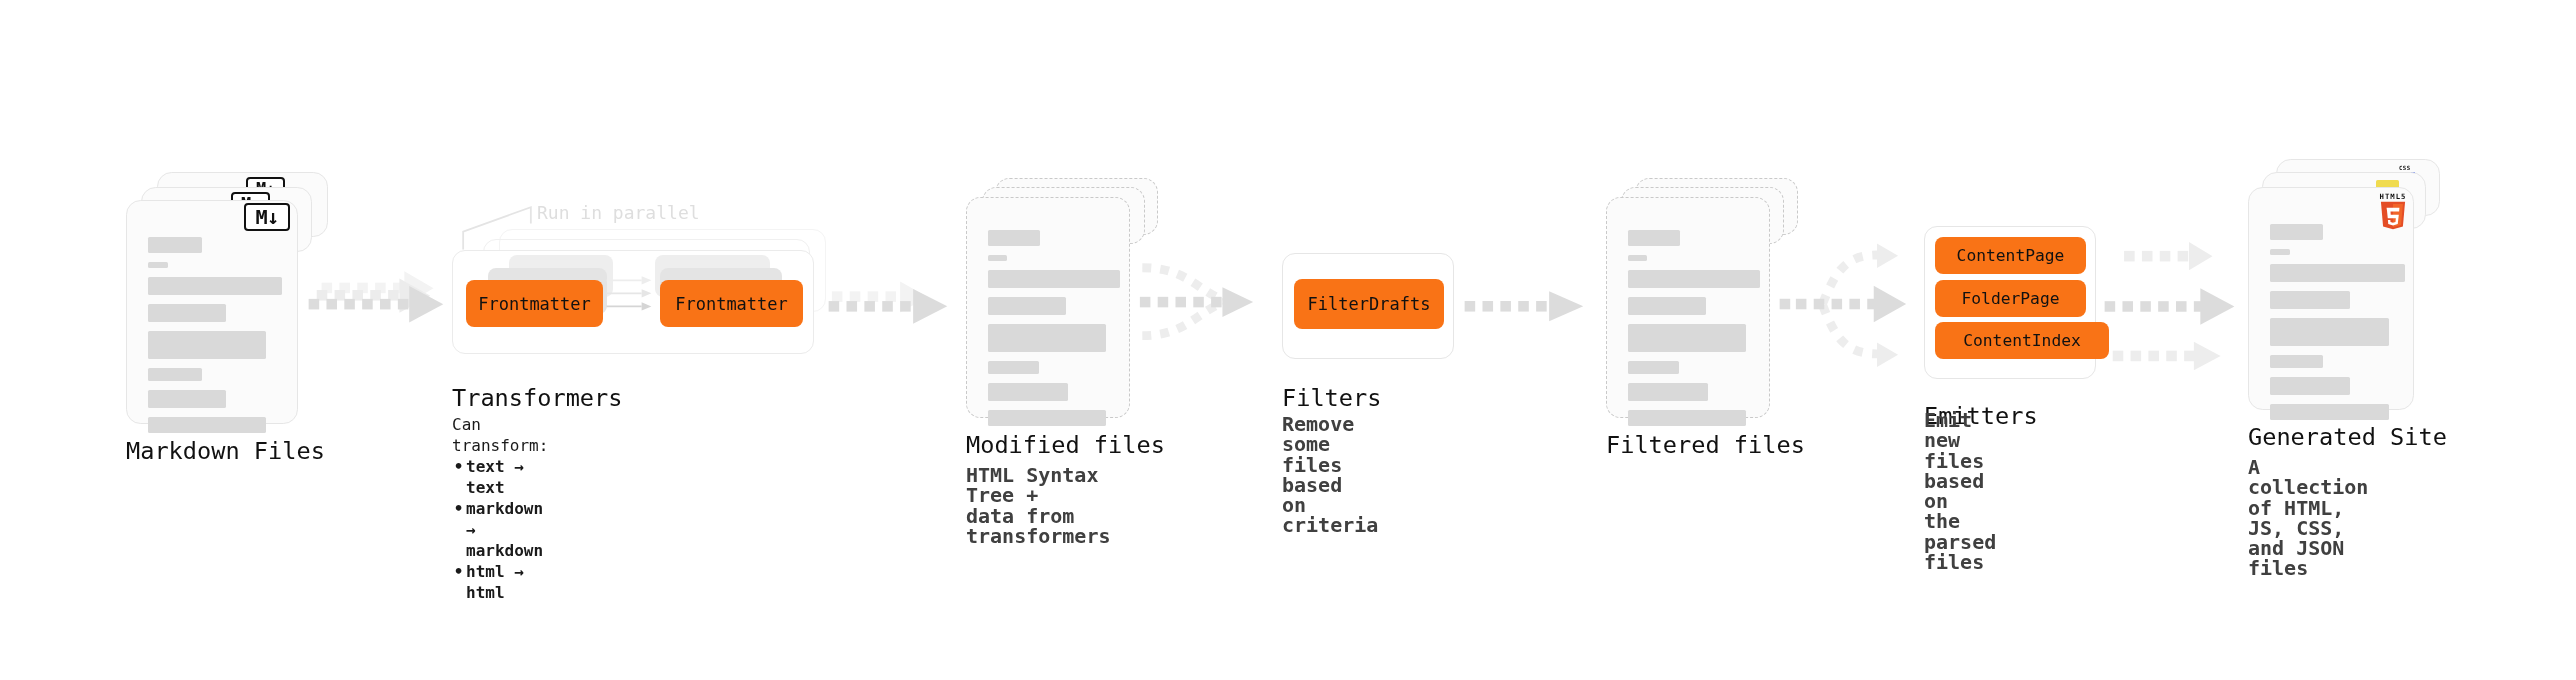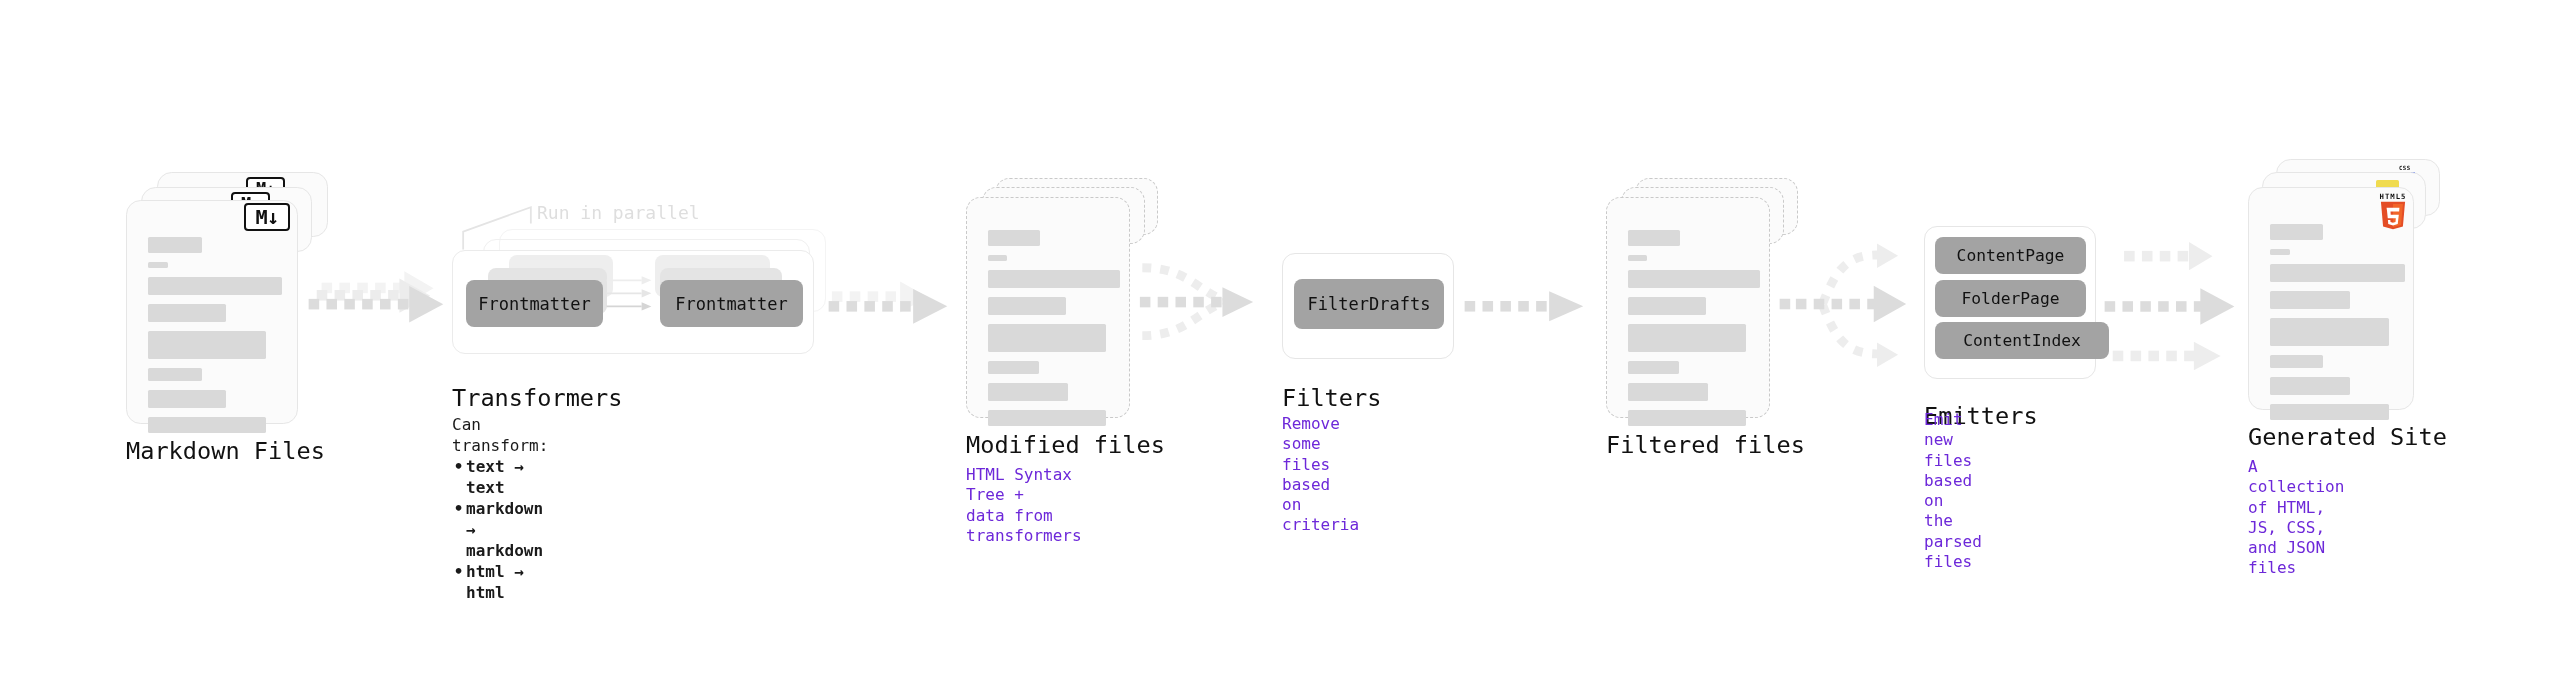--- a/index.html
+++ b/index.html
@@ -62,44 +62,45 @@
     border:1.6px solid #e8e8e8;
     border-radius:13px;
     background:#ffffff;
     box-sizing:border-box;
   }
   .groupbox.ghost1{border-color:#f0f0f0;background:transparent;}
   .groupbox.ghost2{border-color:#f4f4f4;background:transparent;}
 
   .pill{
     position:absolute;
-    background:#a3a3a3;
+    background:#f97316;
     border-radius:8.1px;
     display:flex;align-items:center;justify-content:center;
     color:#111;
     box-sizing:border-box;
     white-space:nowrap;
   }
   .pill.ghost1{background:#e4e4e4;}
   .pill.ghost2{background:#eeeeee;}
 
   
   .title{
     position:absolute;
     font-size:23.6px;
     color:#111;
     white-space:nowrap;
     letter-spacing:0px;
   }
   .subtitle{
     position:absolute;
-    font-size:16px;
+    font-size:20px;
     line-height:20.3px;
-    color:#6d28d9;
+    color:#404040;
     white-space:pre-line;
+    font-weight:bold;
   }
   .caption{
     position:absolute;
     font-size:18px;
     color:#dedede;
     white-space:nowrap;
   }
   .bullets{
     position:absolute;
     font-size:16px;

